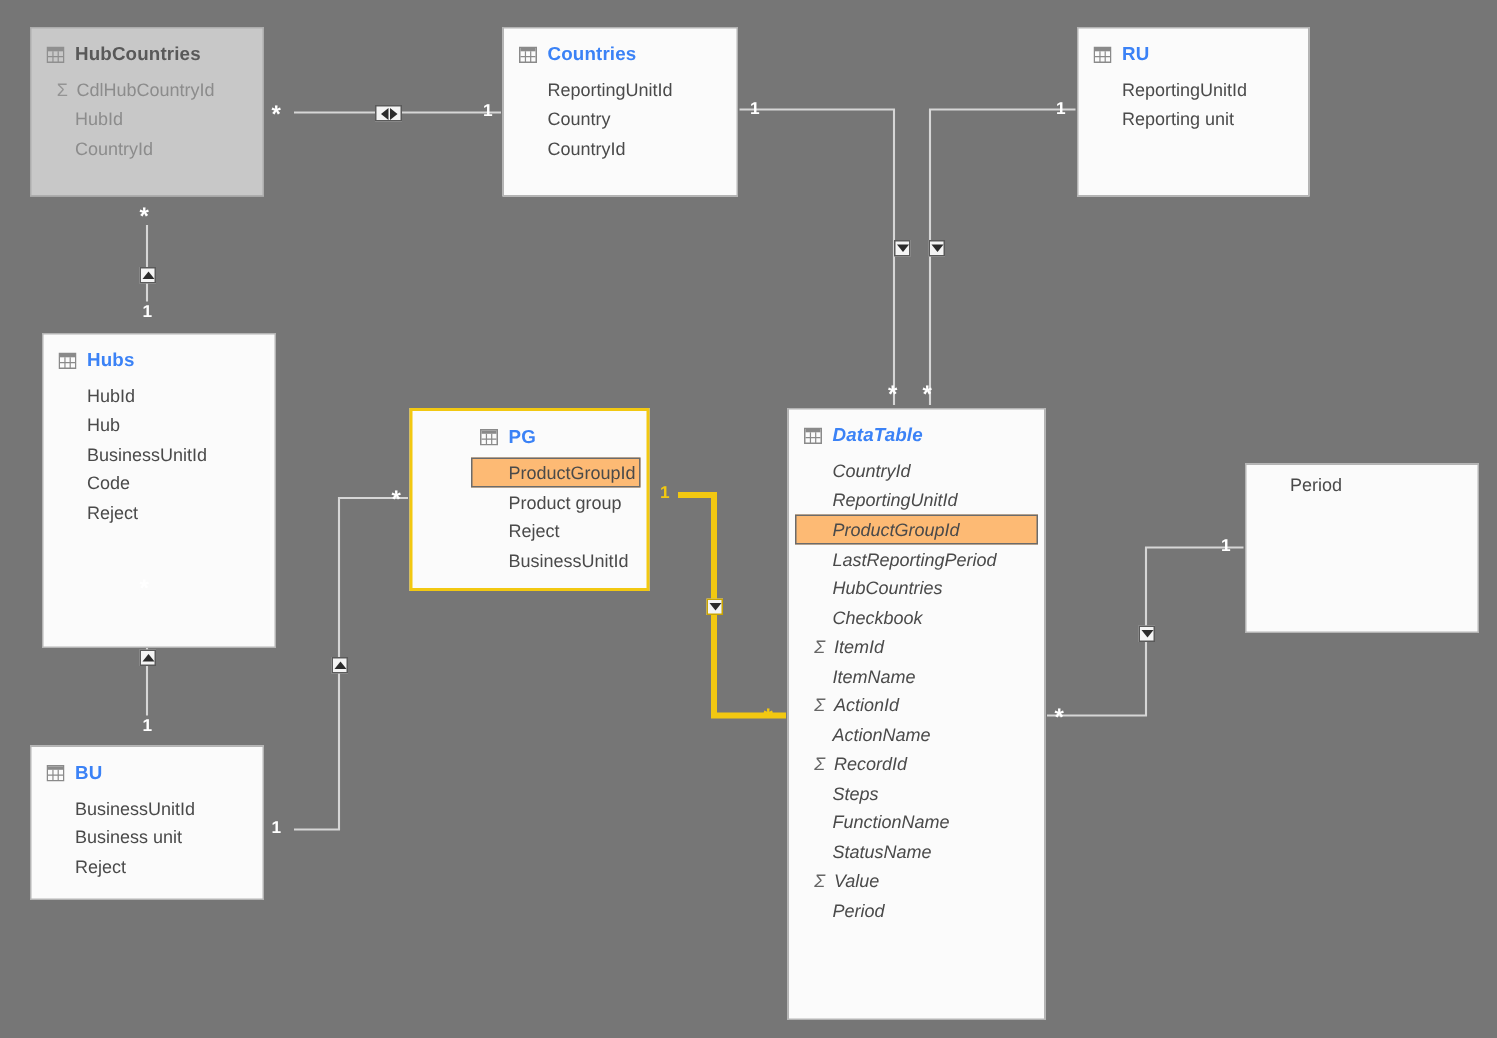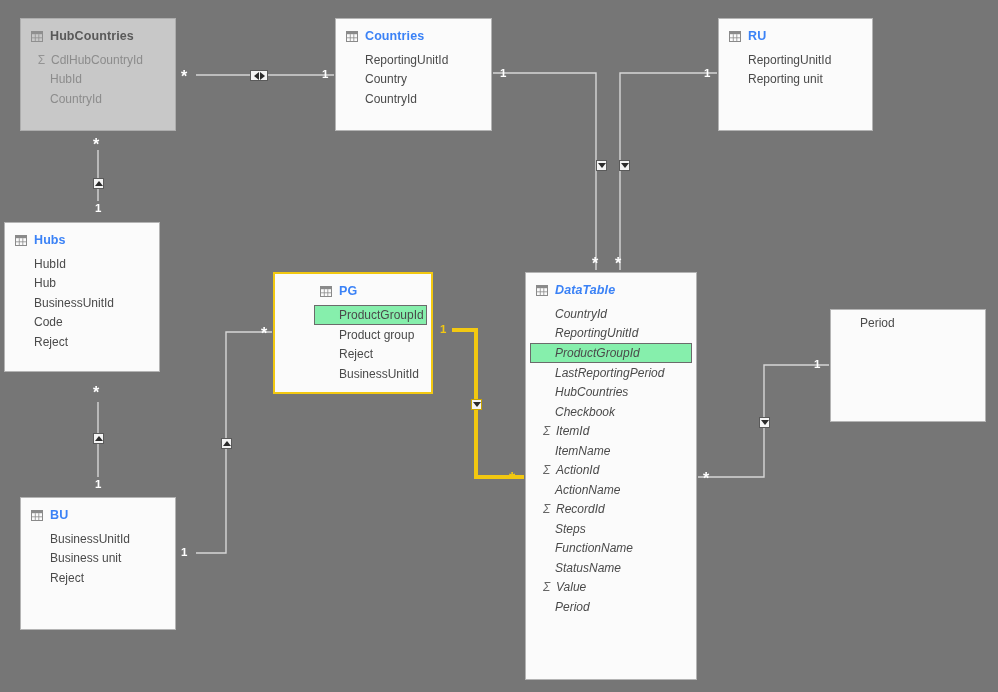--- a/index.html
+++ b/index.html
@@ -84,21 +84,21 @@
   .field .sigma {
     width: 13px;
     text-align: center;
     margin-right: 3px;
     font-size: 12px;
     color: #666666;
     flex: 0 0 auto;
   }
   .tbl.dim .field .sigma { color: #949494; }
   .field.highlight {
-    background: #86efac;
+    background: #fdba74;
     border: 1px solid #6b6b6b;
     margin: 0 4px;
     padding-left: 24px;
     height: 20px;
   }
 
   
   .card-lbl {
     position: absolute;
     font-size: 11.5px;
@@ -217,21 +217,21 @@
         </div>
         <div class="fields">
           <div class="field">
             <span>ReportingUnitId</span>
           </div>
           <div class="field">
             <span>Reporting unit</span>
           </div>
         </div>
       </div>
-      <div class="tbl" style="left: 4px; top: 222px; width: 156px; height: 150px;">
+      <div class="tbl" style="left: 28px; top: 222px; width: 156px; height: 210px;">
         <div class="tbl-head">
           <svg viewBox="0 0 12 11" class="tbl-icon">
             <rect x="0.5" y="0.5" width="11" height="10" fill="none" stroke="#8a8a8a"></rect>
             <rect x="1" y="1" width="10" height="2.2" fill="#8a8a8a"></rect>
             <line x1="4.3" y1="3.2" x2="4.3" y2="10.5" stroke="#8a8a8a" stroke-width="0.8"></line>
             <line x1="7.8" y1="3.2" x2="7.8" y2="10.5" stroke="#8a8a8a" stroke-width="0.8"></line>
             <line x1="1" y1="6.8" x2="11" y2="6.8" stroke="#8a8a8a" stroke-width="0.8"></line>
           </svg>
           <span class="tbl-title">Hubs</span>
         </div>
@@ -345,21 +345,21 @@
           </div>
         </div>
       </div>
       <div class="tbl" style="left: 830px; top: 309px; width: 156px; height: 113px;">
         <div class="fields">
           <div class="field">
             <span>Period</span>
           </div>
         </div>
       </div>
-      <div class="tbl" style="left: 20px; top: 497px; width: 156px; height: 133px;">
+      <div class="tbl" style="left: 20px; top: 497px; width: 156px; height: 103px;">
         <div class="tbl-head">
           <svg viewBox="0 0 12 11" class="tbl-icon">
             <rect x="0.5" y="0.5" width="11" height="10" fill="none" stroke="#8a8a8a"></rect>
             <rect x="1" y="1" width="10" height="2.2" fill="#8a8a8a"></rect>
             <line x1="4.3" y1="3.2" x2="4.3" y2="10.5" stroke="#8a8a8a" stroke-width="0.8"></line>
             <line x1="7.8" y1="3.2" x2="7.8" y2="10.5" stroke="#8a8a8a" stroke-width="0.8"></line>
             <line x1="1" y1="6.8" x2="11" y2="6.8" stroke="#8a8a8a" stroke-width="0.8"></line>
           </svg>
           <span class="tbl-title">BU</span>
         </div>

